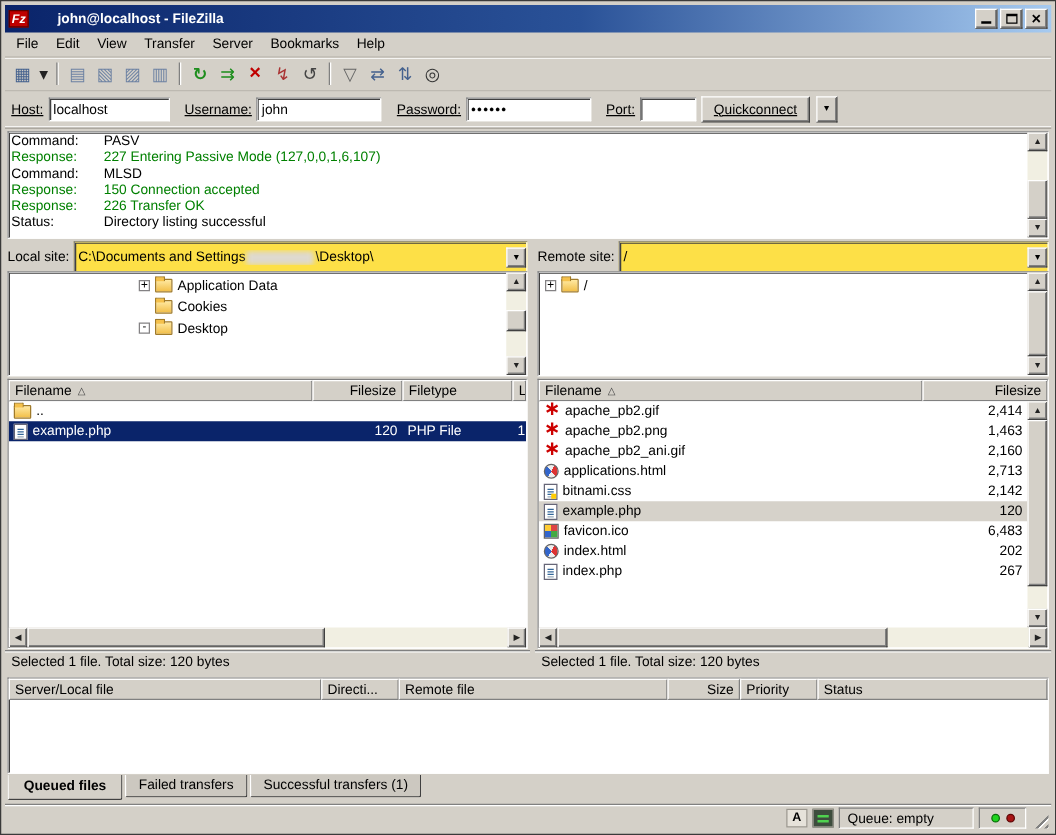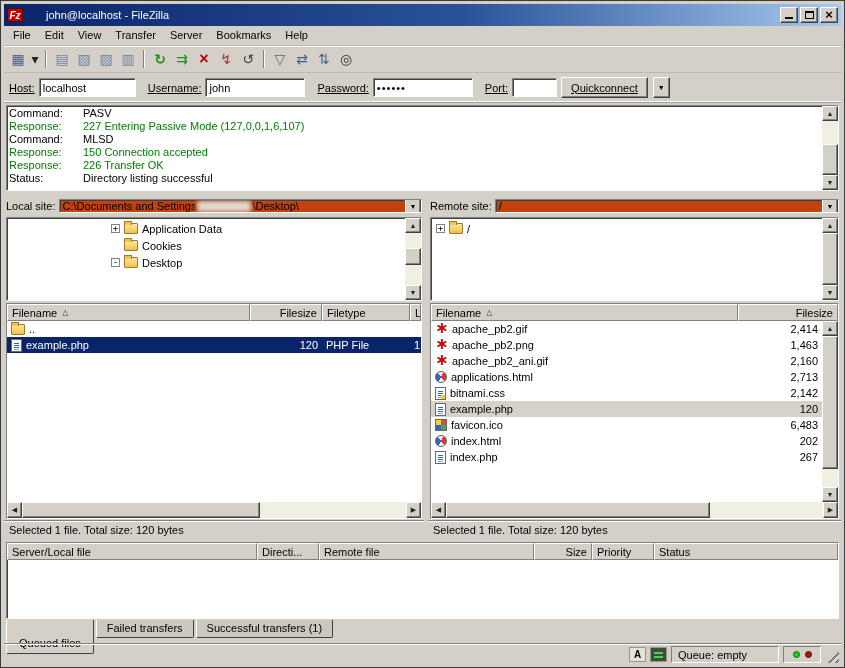--- a/index.html
+++ b/index.html
@@ -9,21 +9,21 @@
   }
   *{box-sizing:border-box; margin:0; padding:0;}
   body{margin:0; background:#777; font-family:"Liberation Sans","DejaVu Sans",sans-serif; font-size:11px; color:#000;}
   .window{width:845px; height:668px; background:var(--face); border:1px solid #3a3a3a; padding:3px; display:flex; flex-direction:column; overflow:hidden;}
   .raised{background:var(--face); border:1px solid; border-color:#fff #404040 #404040 #fff; box-shadow:inset -1px -1px 0 #808080;}
   .sunken{background:#fff; border:1px solid; border-color:#808080 #fff #fff #808080; box-shadow:inset 1px 1px 0 #404040;}
 
   
   .titlebar{height:22px; flex:none; background:linear-gradient(90deg,#0a246a 0%,#2a5298 55%,#a6caf0 100%); display:flex; align-items:center; padding:0 3px; gap:4px;}
   .app-icon{width:16px; height:14px; background:#bf0000; border:1px solid #5a0000; color:#fff; font-size:10px; font-weight:bold; font-style:italic; display:inline-flex; align-items:center; justify-content:center; flex:none;}
-  .title-text{color:#fff; font-weight:normal; flex:1; white-space:nowrap; overflow:hidden;padding-left:19px;}
+  .title-text{color:#fff; font-weight:bold; flex:1; white-space:nowrap; overflow:hidden;padding-left:19px;}
   .win-btns{display:flex; gap:2px; flex:none;}
   .wbtn{width:18px; height:16px; display:inline-flex; align-items:center; justify-content:center; position:relative;}
   .glyph-min{position:absolute; left:4px; bottom:3px; width:8px; height:2px; background:#000;}
   .glyph-max{width:9px; height:8px; border:1px solid #000; border-top-width:2px;}
   .glyph-close{font-size:13px; font-weight:bold; line-height:12px;}
 
   
   .menubar{height:20px; flex:none; display:flex; align-items:flex-start; padding:1px 2px; border-bottom:1px solid #bdb9b1;}
   .menu-item{padding:2px 7px; cursor:default;}
   .toolbar{height:27px; flex:none; display:flex; align-items:center; padding:2px 3px; border-bottom:1px solid #bdb9b1; box-shadow:inset 0 1px 0 #fff;}
@@ -76,21 +76,21 @@
 
   
   .splitter-h{height:3px; flex:none;}
   .main{flex:1; display:flex; min-height:0;}
   .pane{display:flex; flex-direction:column; min-width:0;}
   .pane-left{width:420px; flex:none;}
   .splitter-v{width:4px; flex:none;}
   .pane-right{flex:1;}
   .site-row{height:20px; flex:none; display:flex; align-items:center; padding:0 2px; gap:3px;}
   .site-label{white-space:nowrap;}
-  .combo{flex:1; height:14px; display:flex; align-items:center; background:#c2410c; border:1px solid; border-color:#808080 #fff #fff #808080; box-shadow:inset 1px 1px 0 #404040; overflow:hidden;}
+  .combo{flex:1; height:26px; display:flex; align-items:center; background:#fde047; border:1px solid; border-color:#808080 #fff #fff #808080; box-shadow:inset 1px 1px 0 #404040; overflow:hidden;}
   .combo-text{flex:1; padding:0 3px; white-space:nowrap; overflow:hidden; display:flex; align-items:center;}
   .combo-drop{width:16px; height:16px; flex:none; display:flex; align-items:center; justify-content:center; background:var(--face); border:1px solid; border-color:#fff #404040 #404040 #fff; box-shadow:inset -1px -1px 0 #808080;}
   .combo-drop::before{content:"▼"; font-size:7px;}
   .blur-redact{display:inline-block; width:54px; height:11px; margin:0 1px; background:#ded9cf; filter:blur(2px); border-radius:2px;}
 
   .tree{height:84px; flex:none; margin:1px 2px; display:flex; overflow:hidden;}
   .tree-rows{flex:1; padding-top:2px; overflow:hidden;}
   .tree-row{height:17px; display:flex; align-items:center; gap:4px; white-space:nowrap;}
   .local-indent .tree-row{padding-left:104px;}
   .remote-indent .tree-row{padding-left:5px;}
@@ -136,21 +136,21 @@
   .queue-header .hcol:nth-child(2){width:62px;}
   .queue-header .hcol:nth-child(3){width:215px;}
   .queue-header .hcol:nth-child(4){width:58px; justify-content:flex-end;}
   .queue-header .hcol:nth-child(5){width:62px;}
   .queue-header .hcol:nth-child(6){flex:1;}
   .queue-body{height:58px; flex:none;}
 
   
   .tabs{height:21px; flex:none; display:flex; align-items:flex-start; gap:2px; padding:0 2px; margin-top:1px;}
   .tab{padding:2px 10px 3px; background:#ccc8c0; border:1px solid; border-color:#dcd8d0 #404040 #404040 #fff; border-top:none; border-radius:0 0 2px 2px; white-space:nowrap;}
-  .tab.active{background:var(--face); font-weight:normal; padding:17px 12px 4px;}
+  .tab.active{background:var(--face); font-weight:bold; padding:3px 12px 4px;}
 
   
   .statusbar{height:21px; flex:none; margin-top:2px; border-top:1px solid #808080; box-shadow:inset 0 1px 0 #fff; display:flex; align-items:center; gap:4px; padding:2px 2px 1px;}
   .sb-spacer{flex:1;}
   .sb-ico{width:17px; height:15px; display:inline-flex; align-items:center; justify-content:center; border:1px solid #9a968e; background:#e6e2da; font-size:10px; font-weight:bold;}
   .keypad{position:relative; background:#3d4d3d;}
   .keypad::before{content:""; position:absolute; left:3px; top:4px; width:9px; height:2px; background:#4fd24f; box-shadow:0 4px 0 #4fd24f;}
   .sb-field{height:17px; display:inline-flex; align-items:center; padding:0 6px; background:var(--face); border:1px solid; border-color:#808080 #fff #fff #808080; white-space:nowrap;}
   .queue-field{min-width:108px;}
   .leds{gap:5px; min-width:38px; justify-content:center;}

